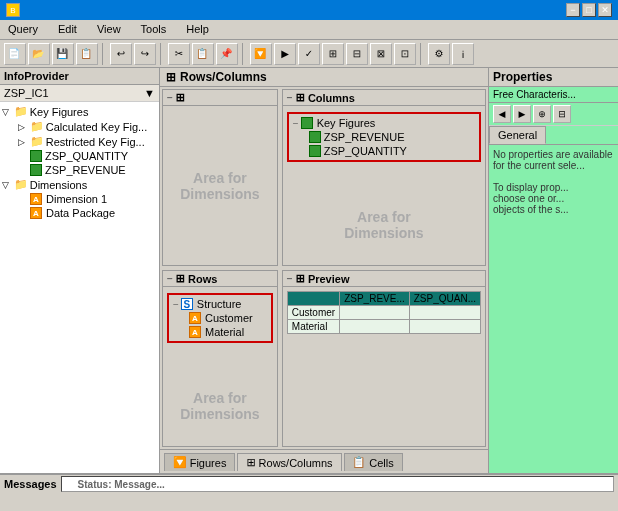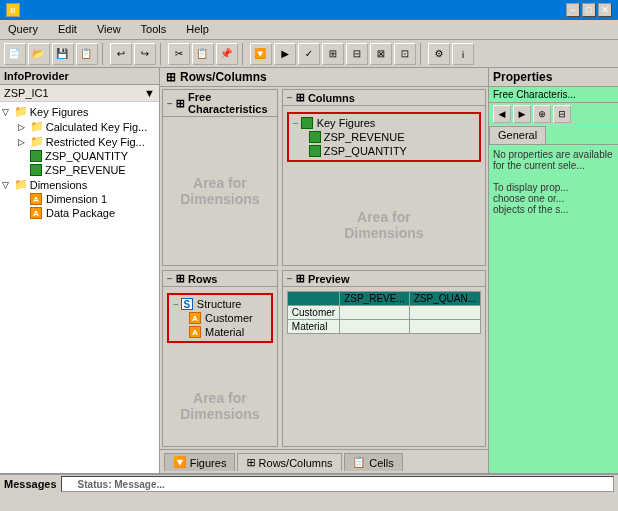--- a/index.html
+++ b/index.html
@@ -196,21 +196,20 @@
       <span>⊞</span>
       <span>Rows/Columns</span>
     </div>
 
     <div class="rows-cols-body">
 
       <div class="sub-panel">
         <div class="sub-panel-header">
           <span class="expand-minus">−</span>
           <span>⊞</span>
-          <span>Free Characteristics</span>
         </div>
         <div class="sub-panel-content">
           <div class="area-text">Area for<br>Dimensions</div>
         </div>
       </div>
 
       <div class="sub-panel">
         <div class="sub-panel-header">
           <span class="expand-minus">−</span>
           <span>⊞</span>

